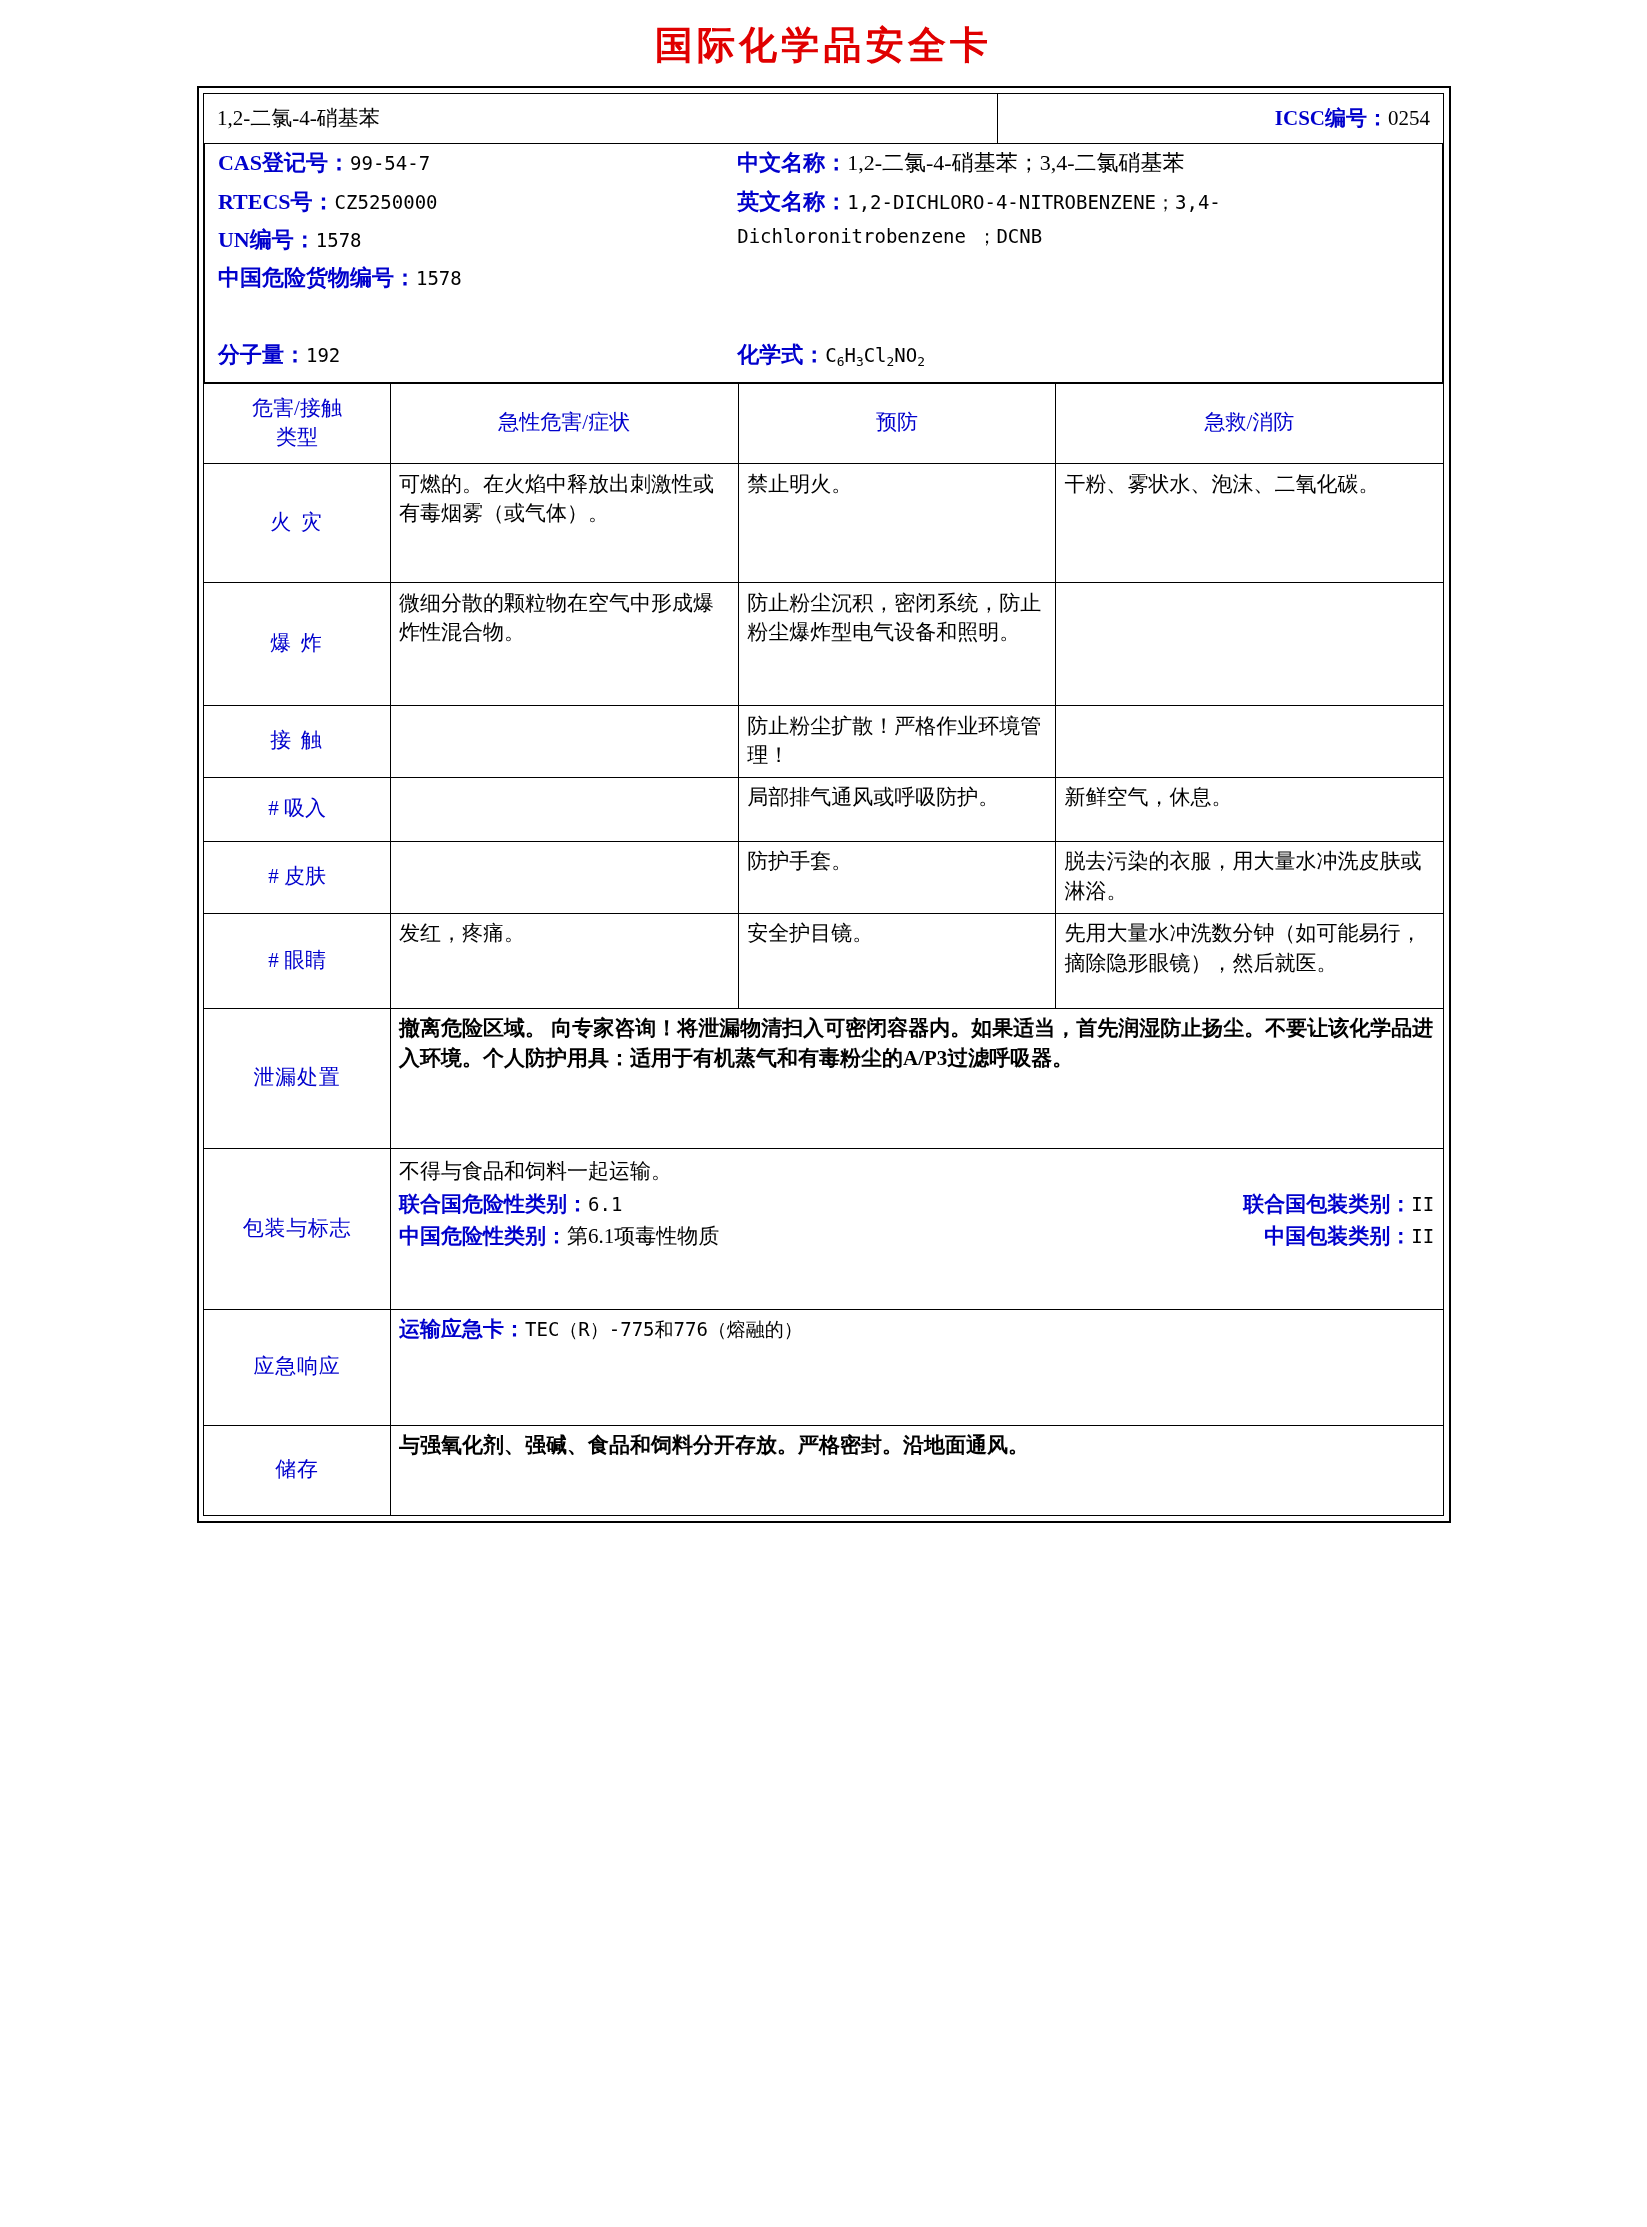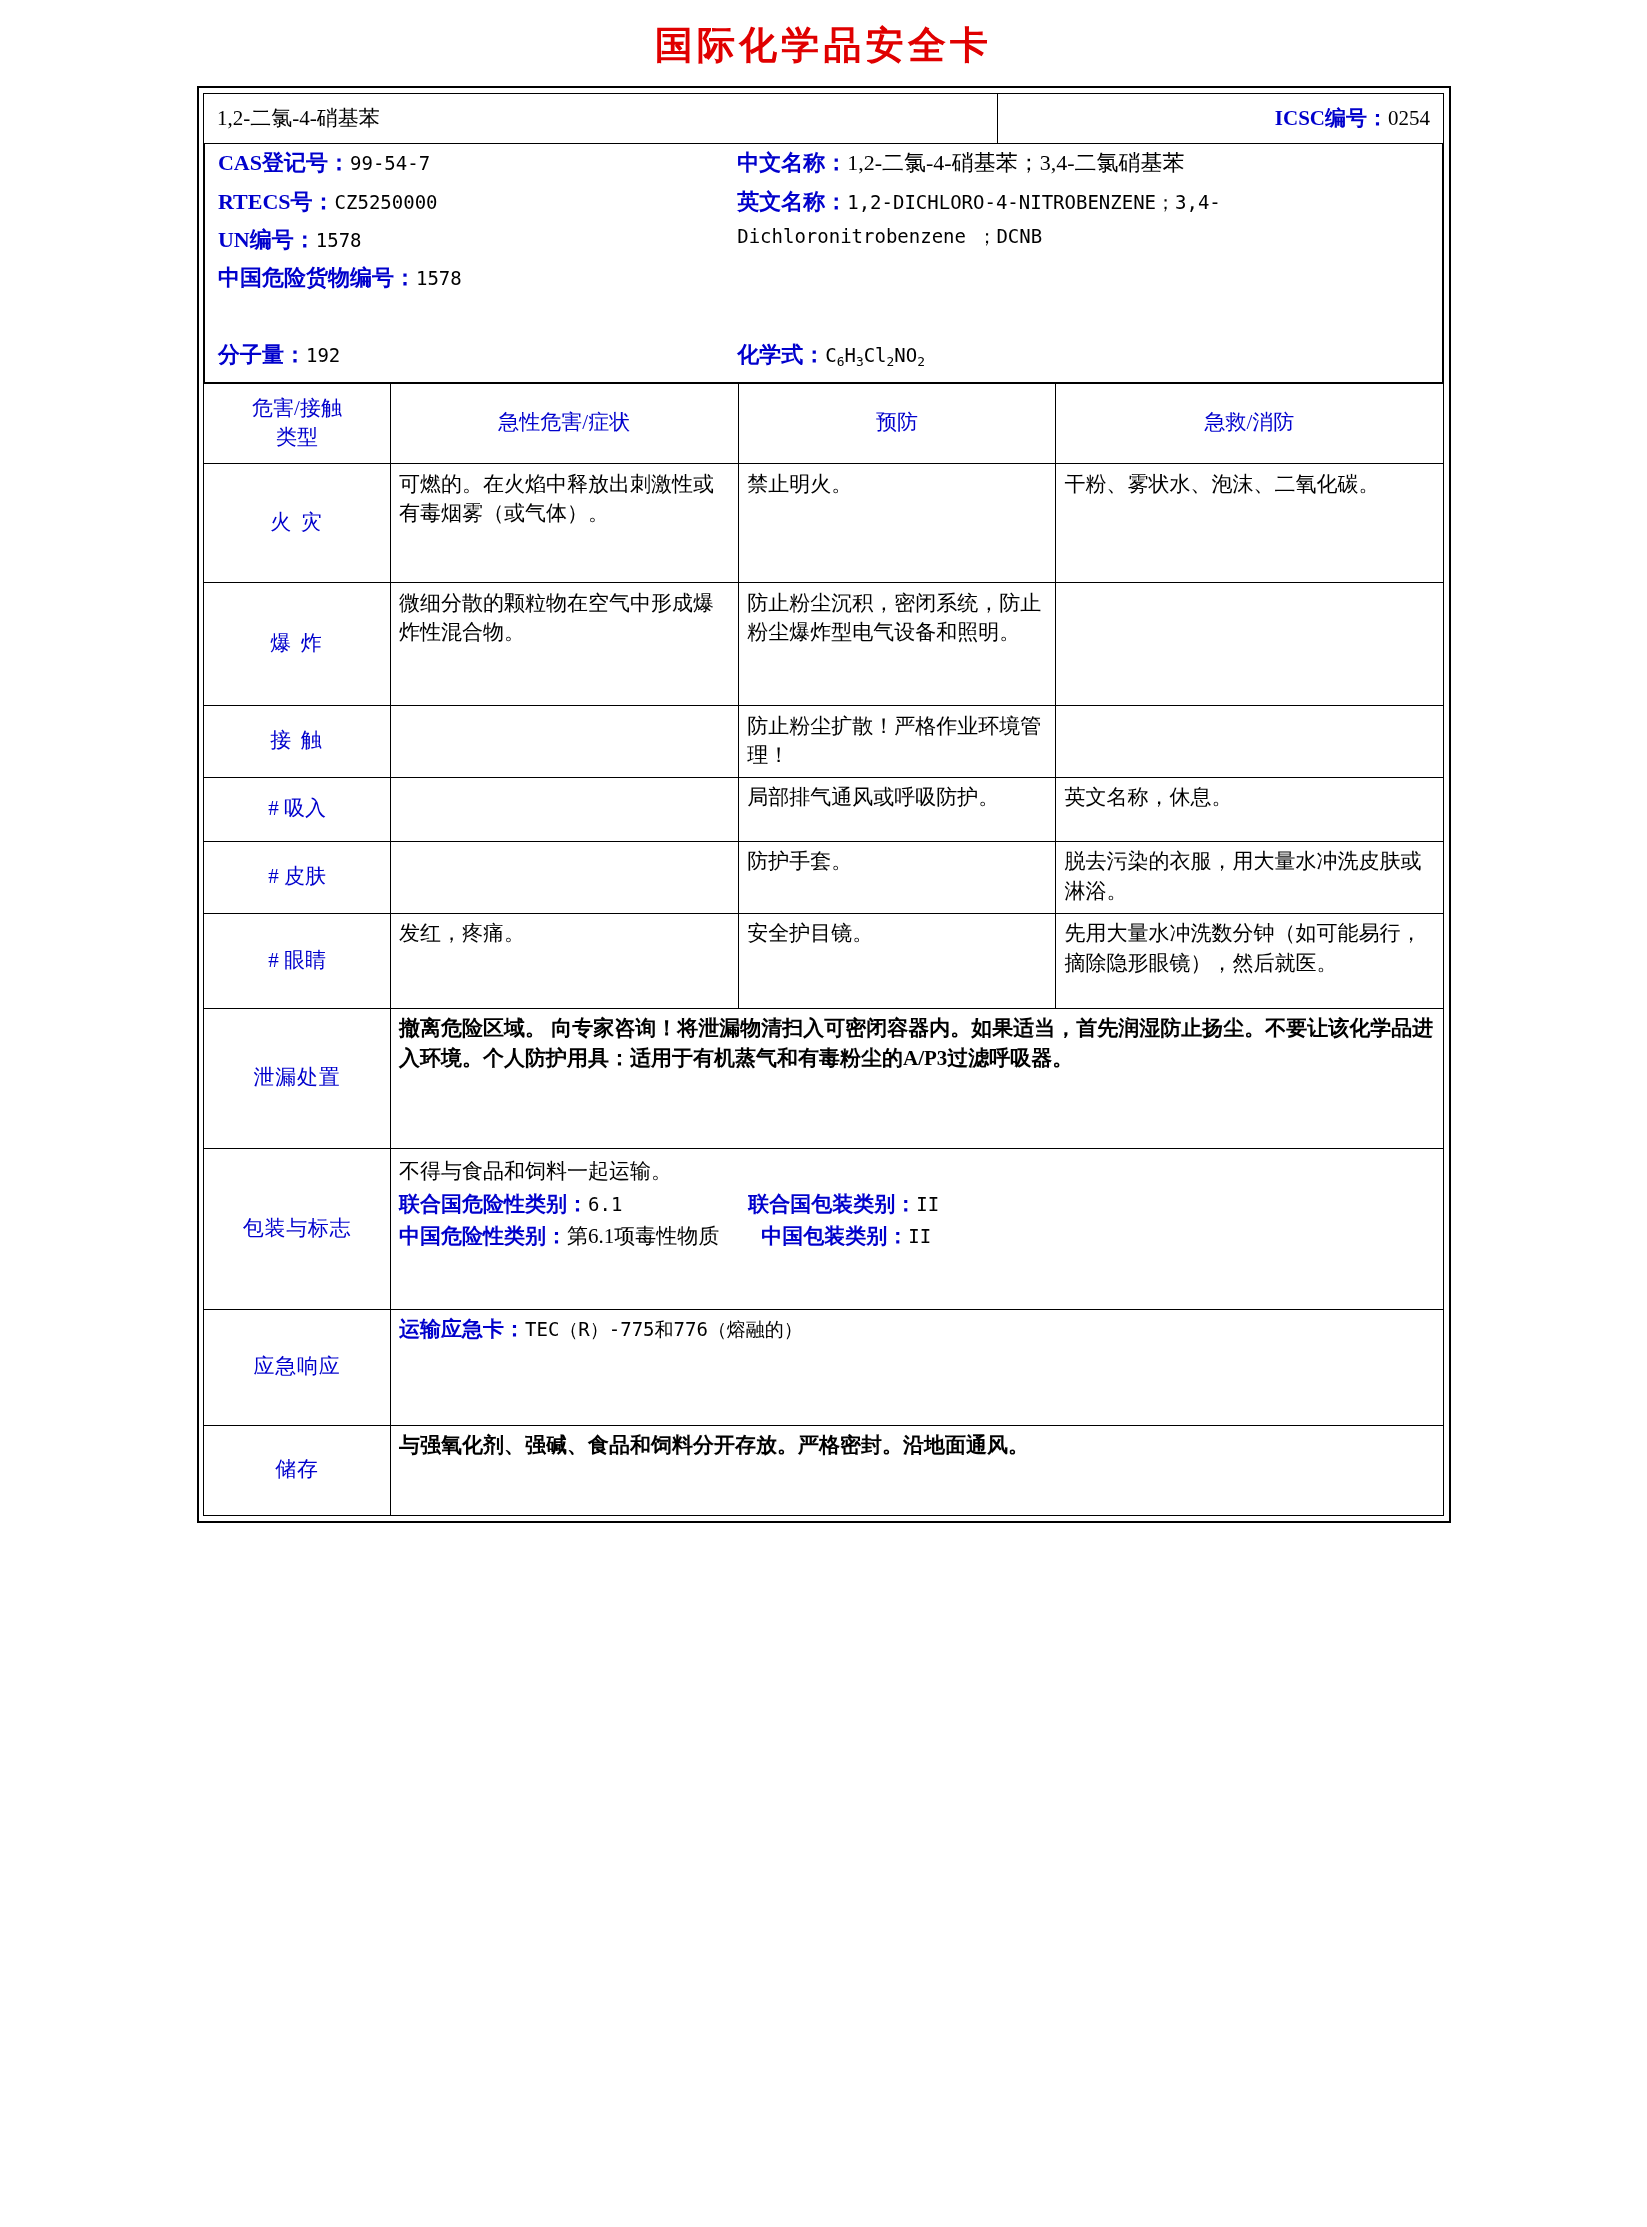--- a/index.html
+++ b/index.html
@@ -132,20 +132,21 @@
   .tall-6 { height: 95px; }
   .tall-7 { height: 64px; }
   .spill { height: 140px; }
   .pack { height: 161px; }
   .emer { height: 116px; }
   .store { height: 90px; }
   .pack-line { margin: 2.8px 0; }
   .pack-cols {
     display: flex;
     gap: 42px;
+    justify-content: space-between;
   }
   .pack-cols > div { white-space: nowrap; }
   .pad-bottom { padding-bottom: 42px; }
 </style>
 </head>
 <body>
 
 <div class="page">
 
   <div class="doc-title">国际化学品安全卡</div>
@@ -246,21 +247,21 @@
           <td class="rowlabel" style="border-left:none;">接 触</td>
           <td class="body-cell"></td>
           <td class="body-cell">防止粉尘扩散！严格作业环境管理！</td>
           <td class="body-cell" style="border-right:none;"></td>
         </tr>
 
         <tr class="tall-4">
           <td class="rowlabel tight" style="border-left:none;"># 吸入</td>
           <td class="body-cell"></td>
           <td class="body-cell">局部排气通风或呼吸防护。</td>
-          <td class="body-cell" style="border-right:none;">英文名称，休息。</td>
+          <td class="body-cell" style="border-right:none;">新鲜空气，休息。</td>
         </tr>
 
         <tr class="tall-5">
           <td class="rowlabel tight" style="border-left:none;"># 皮肤</td>
           <td class="body-cell"></td>
           <td class="body-cell">防护手套。</td>
           <td class="body-cell" style="border-right:none;">脱去污染的衣服，用大量水冲洗皮肤或淋浴。</td>
         </tr>
 
         <tr class="tall-6">

